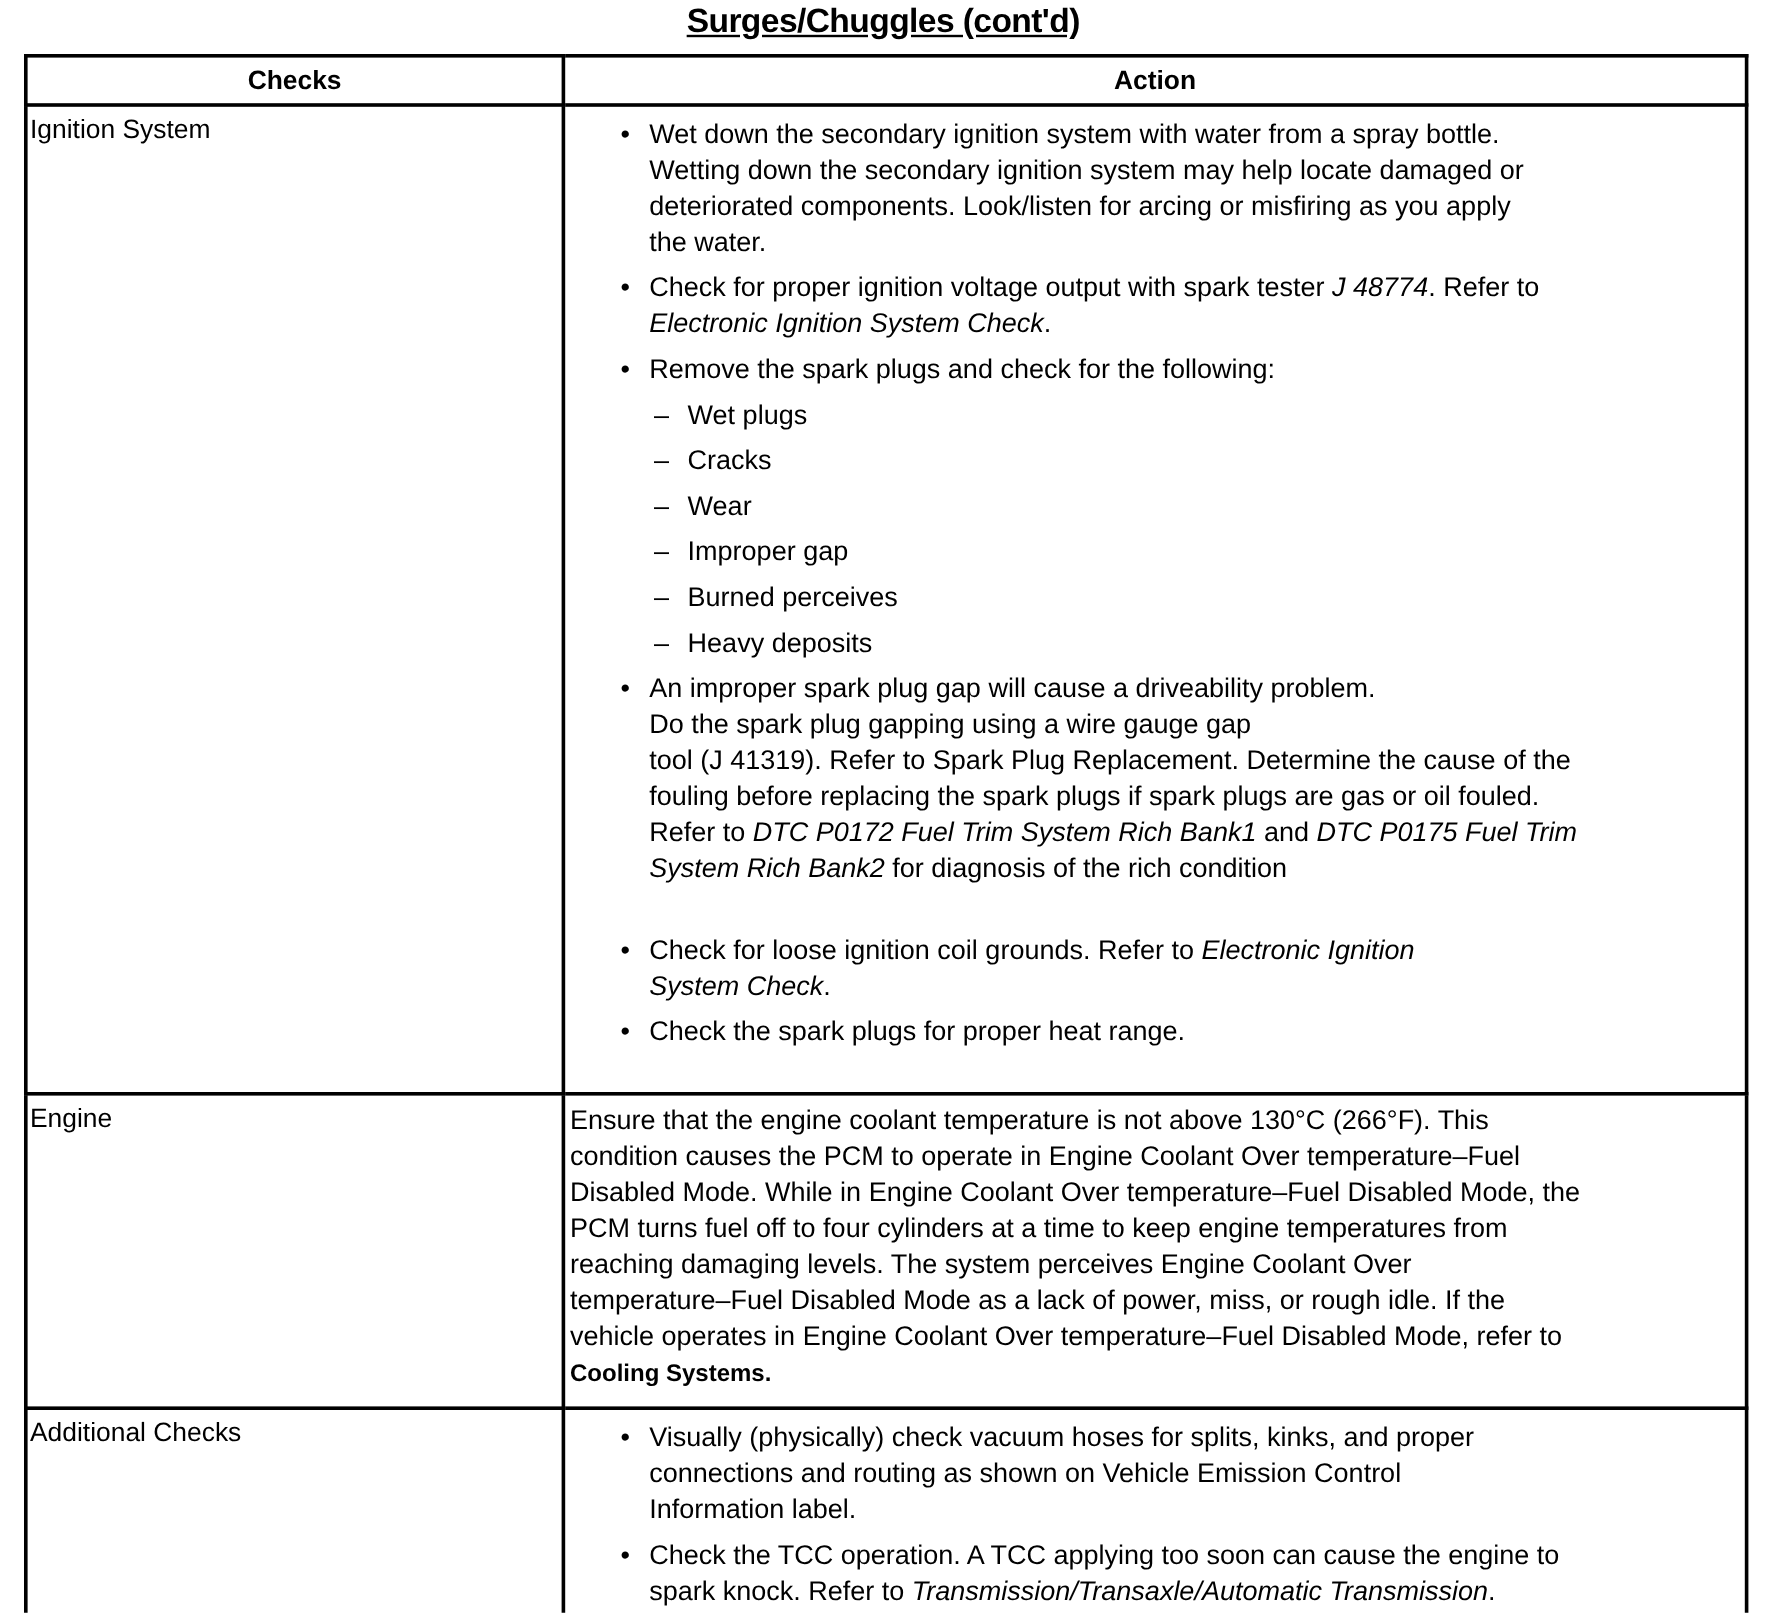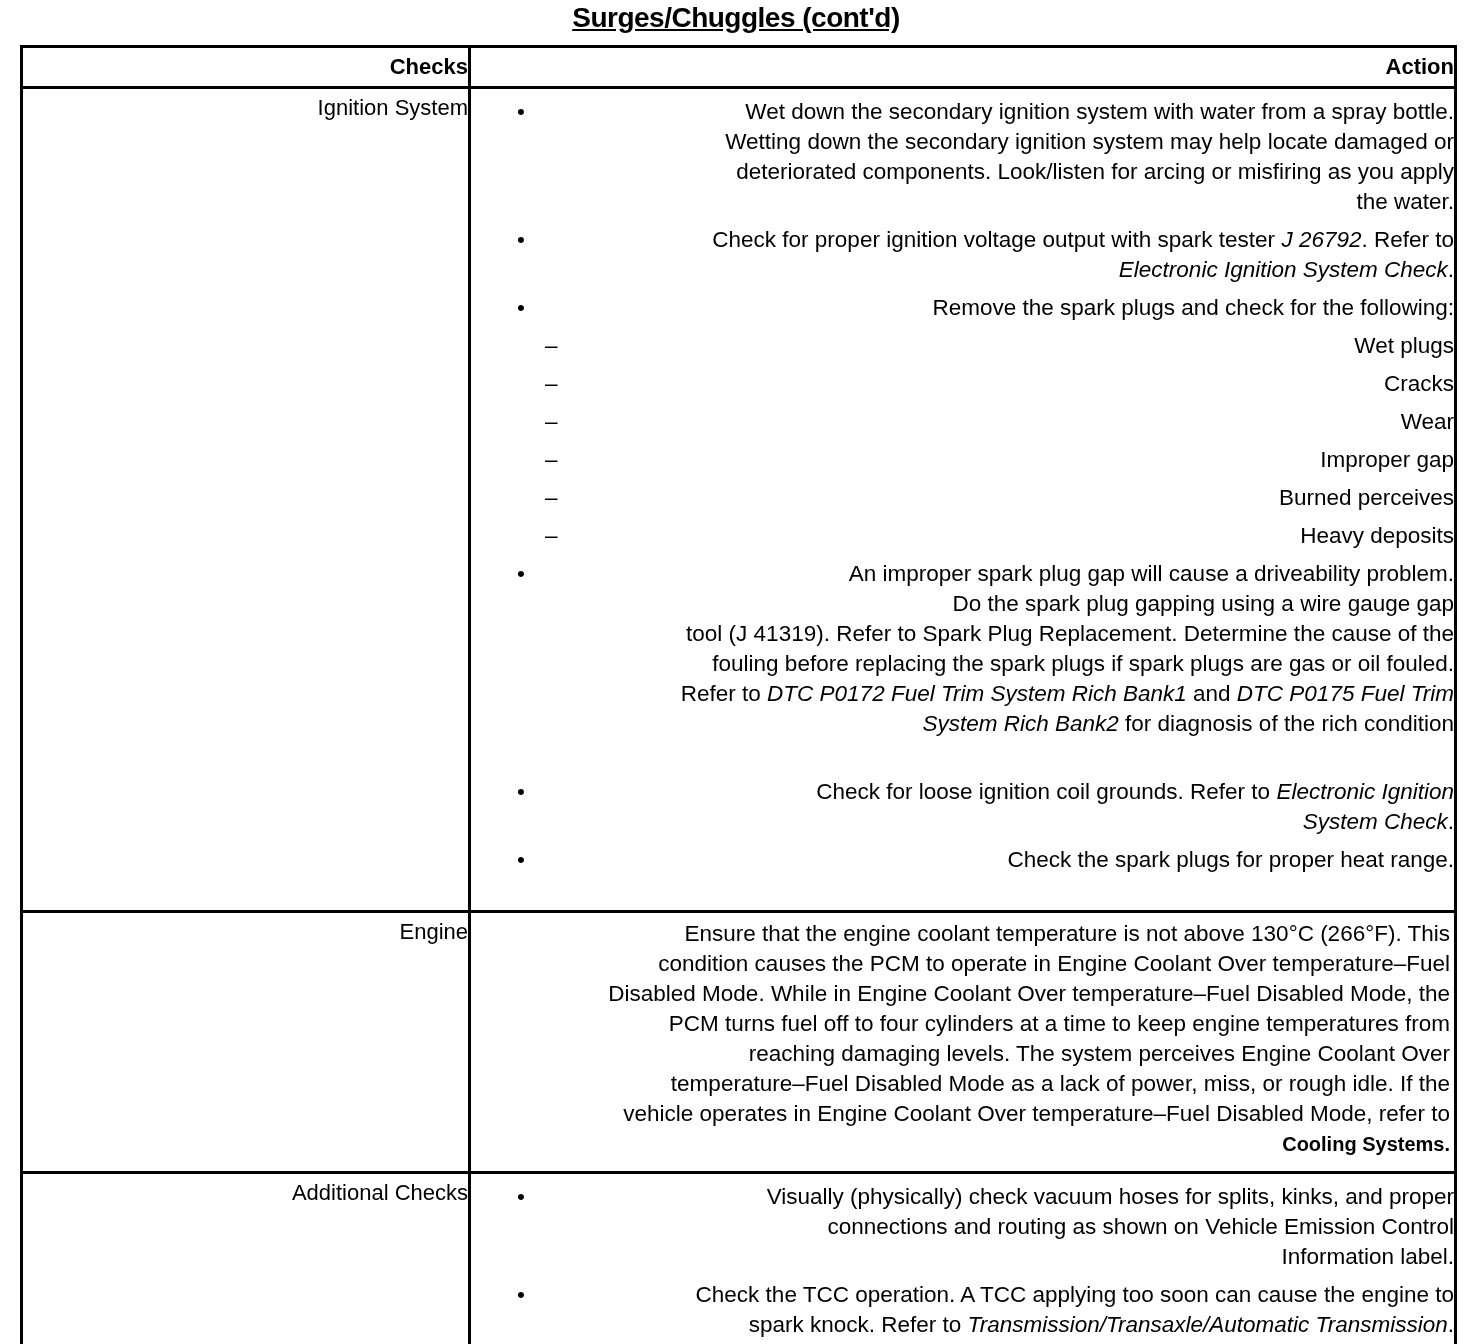--- a/index.html
+++ b/index.html
@@ -2,21 +2,21 @@
 <html><head>
 <meta charset="utf-8">
 <style>
   html, body { margin:0; padding:0; background:#ffffff; }
   body { width:1472px; height:1344px; position:relative; overflow:hidden;
          font-family:"Liberation Sans", sans-serif; color:#000; }
   .title { position:absolute; left:0; top:2px; width:1472px; text-align:center;
            font-weight:bold; font-size:28px; letter-spacing:-0.5px;text-decoration:underline; }
   table.main { position:absolute; left:20px; top:45px; width:1434px;
                border-collapse:collapse; table-layout:fixed; }
-  table.main td, table.main th { border:3px solid #000; vertical-align:top; padding:0;text-align:right; }
+  table.main td, table.main th { border:3px solid #000; vertical-align:top; padding:0; }
   th { font-size:22px; font-weight:bold; height:38px; vertical-align:middle !important; text-align:center; }
   col.c1 { width:448px; } col.c2 { width:986px; }
   .check { font-size:22px; padding:6px 0 0 2px !important; }
   .act { font-size:22.5px; line-height:30px; }
   .bul { position:relative; padding-left:70px; margin-bottom:8px; }
   .bul .dot { position:absolute; left:46px; top:0; }
   .sub { position:relative; padding-left:102px; margin-bottom:8px; }
   .sub .dash { position:absolute; left:74px; top:0; }
   i { font-style:italic; }
   b.small { font-size:20px; }
@@ -36,21 +36,21 @@
       <th>Checks</th>
       <th>Action</th>
     </tr>
   </thead>
   <tbody>
     <tr style="height:824px;margin-top:17px;">
       <td class="check">Ignition System</td>
       <td class="act" style="padding-top:8px;">
         <div>
             <div class="bul"><span class="dot">•</span><span>Wet down the secondary ignition system with water from a spray bottle.</span><br><span>Wetting down the secondary ignition system may help locate damaged or</span><br><span>deteriorated components. Look/listen for arcing or misfiring as you apply</span><br><span>the water.</span></div>
-            <div class="bul"><span class="dot">•</span><span>Check for proper ignition voltage output with spark tester </span><i>J 26792</i><span>. Refer to</span><br><i>Electronic Ignition System Check</i><span>.</span></div>
+            <div class="bul"><span class="dot">•</span><span>Check for proper ignition voltage output with spark tester </span><i>J 48774</i><span>. Refer to</span><br><i>Electronic Ignition System Check</i><span>.</span></div>
             <div class="bul"><span class="dot">•</span><span>Remove the spark plugs and check for the following:</span></div>
             <div class="sub"><span class="dash">–</span><span>Wet plugs</span></div>
             <div class="sub"><span class="dash">–</span><span>Cracks</span></div>
             <div class="sub"><span class="dash">–</span><span>Wear</span></div>
             <div class="sub"><span class="dash">–</span><span>Improper gap</span></div>
             <div class="sub"><span class="dash">–</span><span>Burned perceives</span></div>
             <div class="sub"><span class="dash">–</span><span>Heavy deposits</span></div>
             <div class="bul" style="margin-bottom: 38px;"><span class="dot">•</span><span>An improper spark plug gap will cause a driveability problem.</span><br><span>Do the spark plug gapping using a wire gauge gap</span><br><span>tool (J 41319). Refer to Spark Plug Replacement. Determine the cause of the</span><br><span>fouling before replacing the spark plugs if spark plugs are gas or oil fouled.</span><br><span>Refer to </span><i>DTC P0172 Fuel Trim System Rich Bank1</i><span> and </span><i>DTC P0175 Fuel Trim</i><br><i>System Rich Bank2</i><span> for diagnosis of the rich condition</span></div>
             <div class="bul"><span class="dot">•</span><span>Check for loose ignition coil grounds. Refer to </span><i>Electronic Ignition</i><br><i>System Check</i><span>.</span></div>
             <div class="bul"><span class="dot">•</span><span>Check the spark plugs for proper heat range.</span></div>

